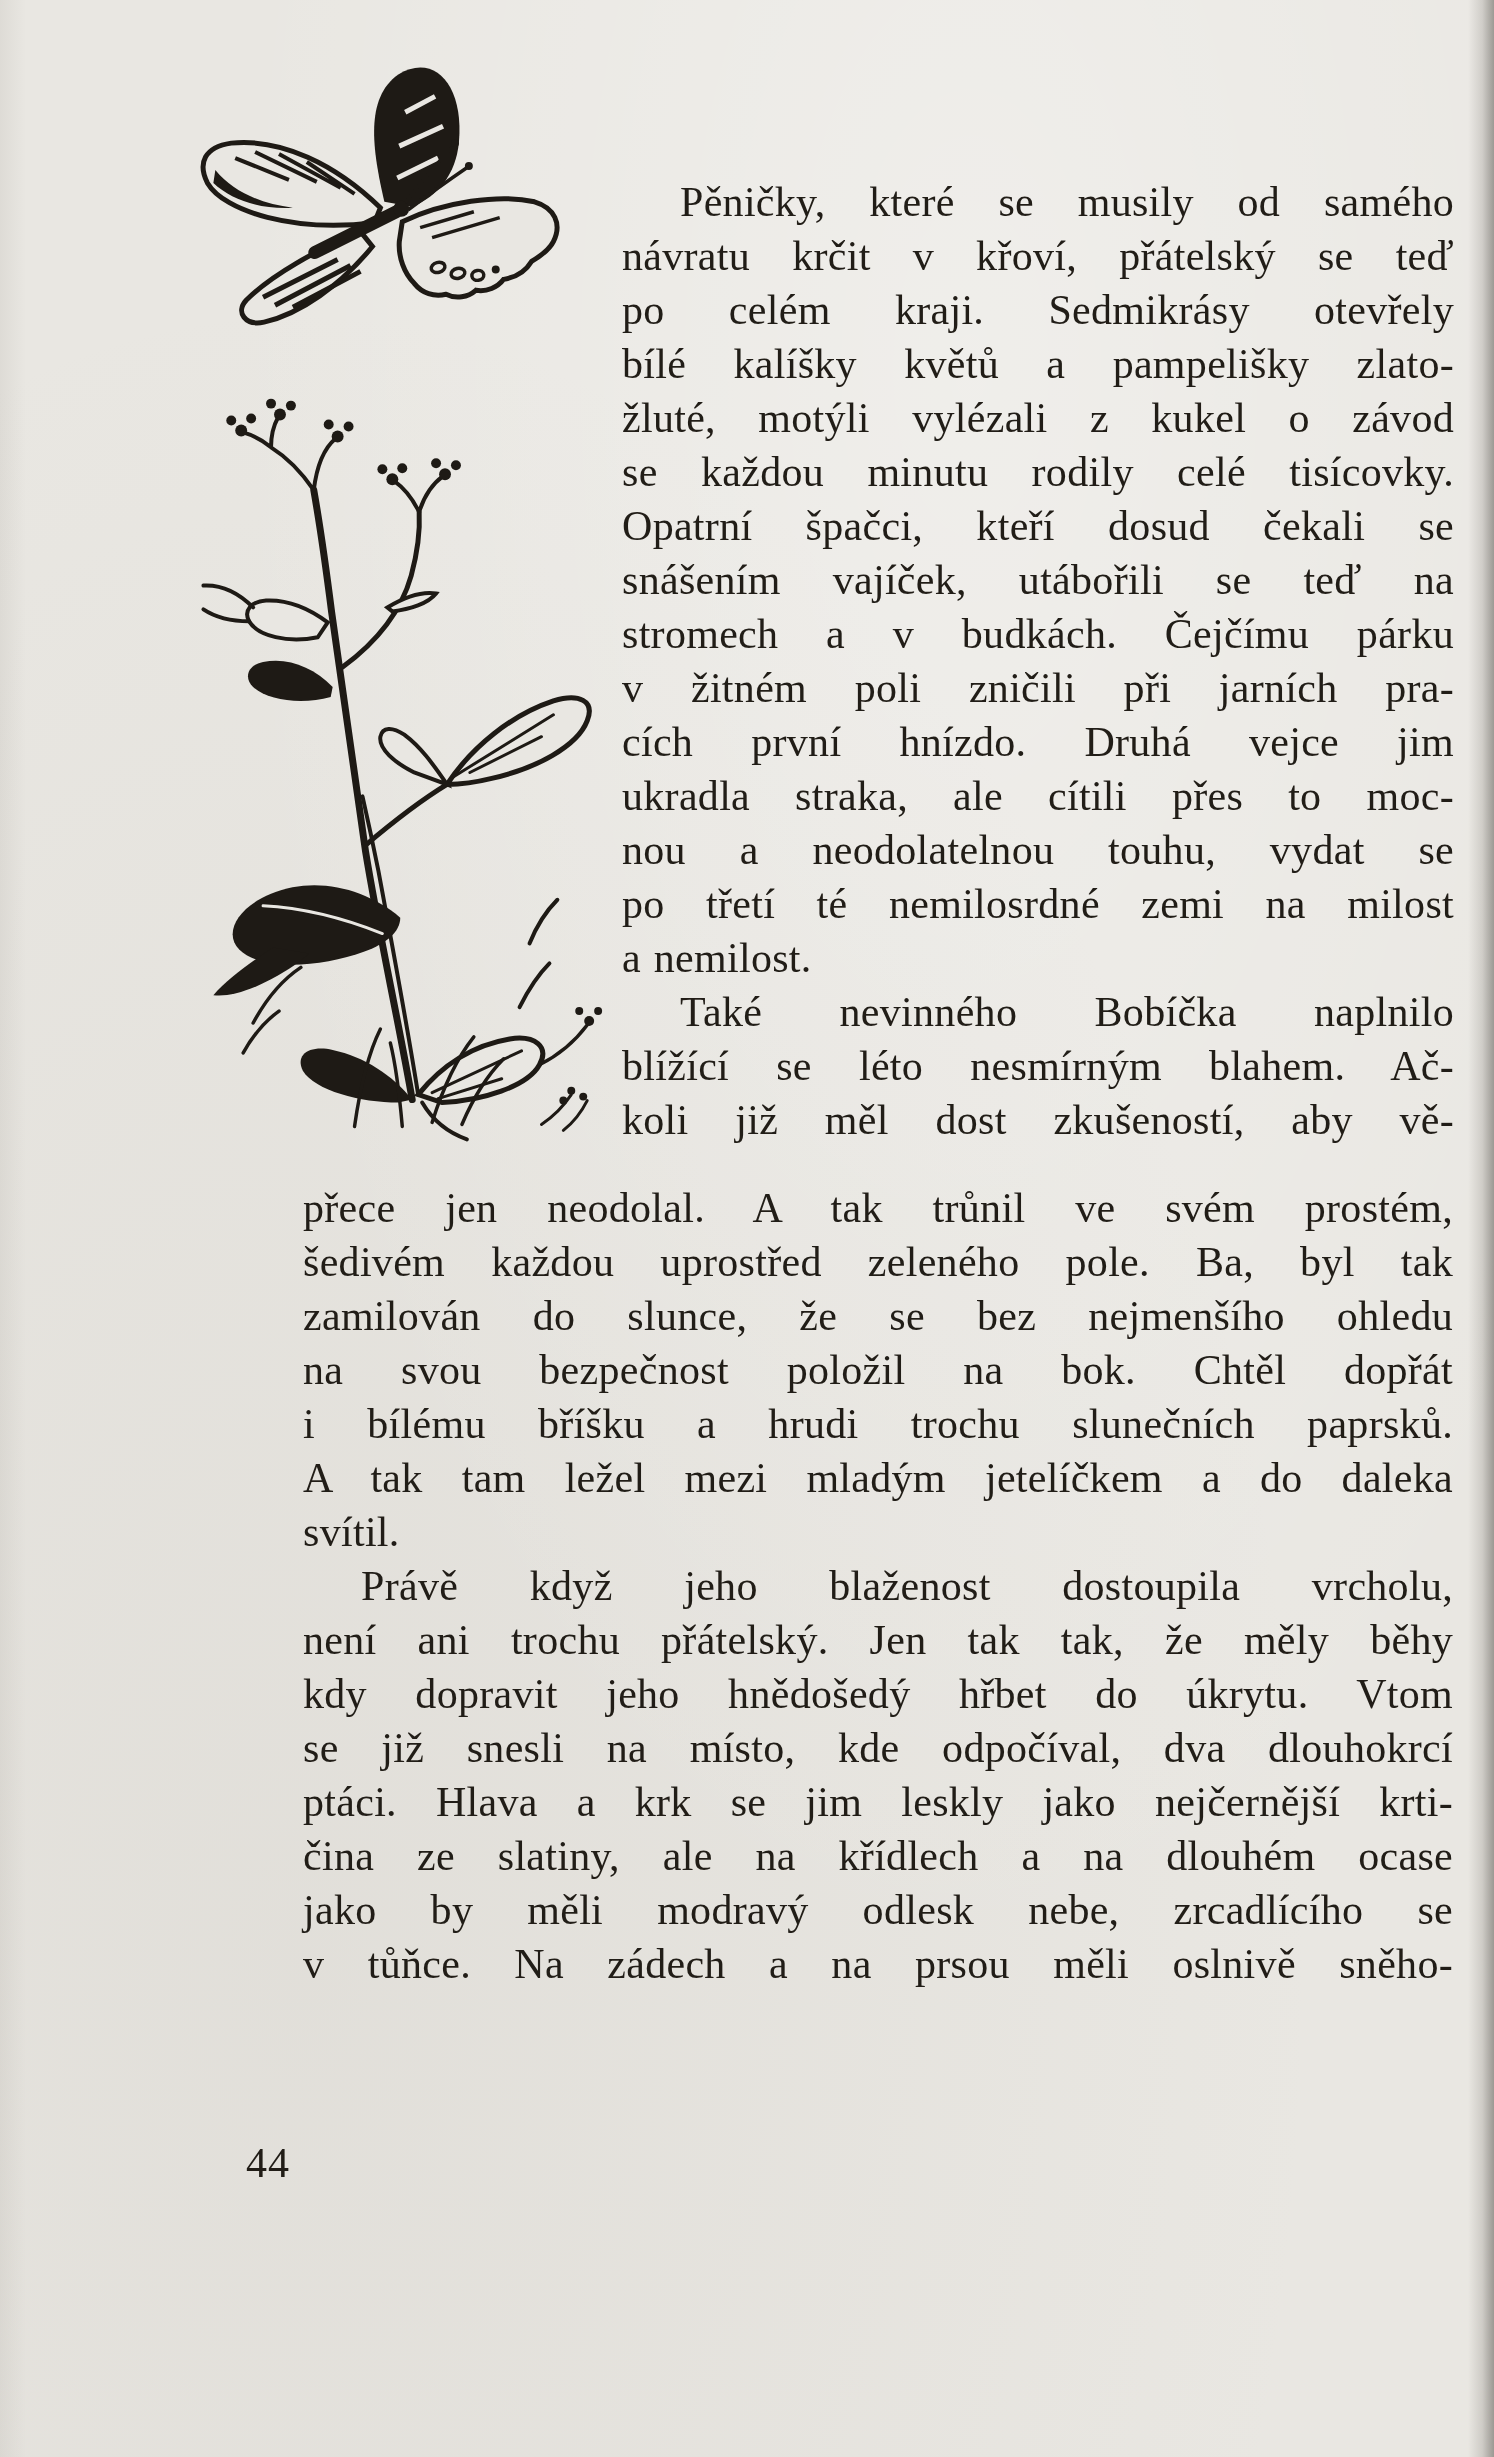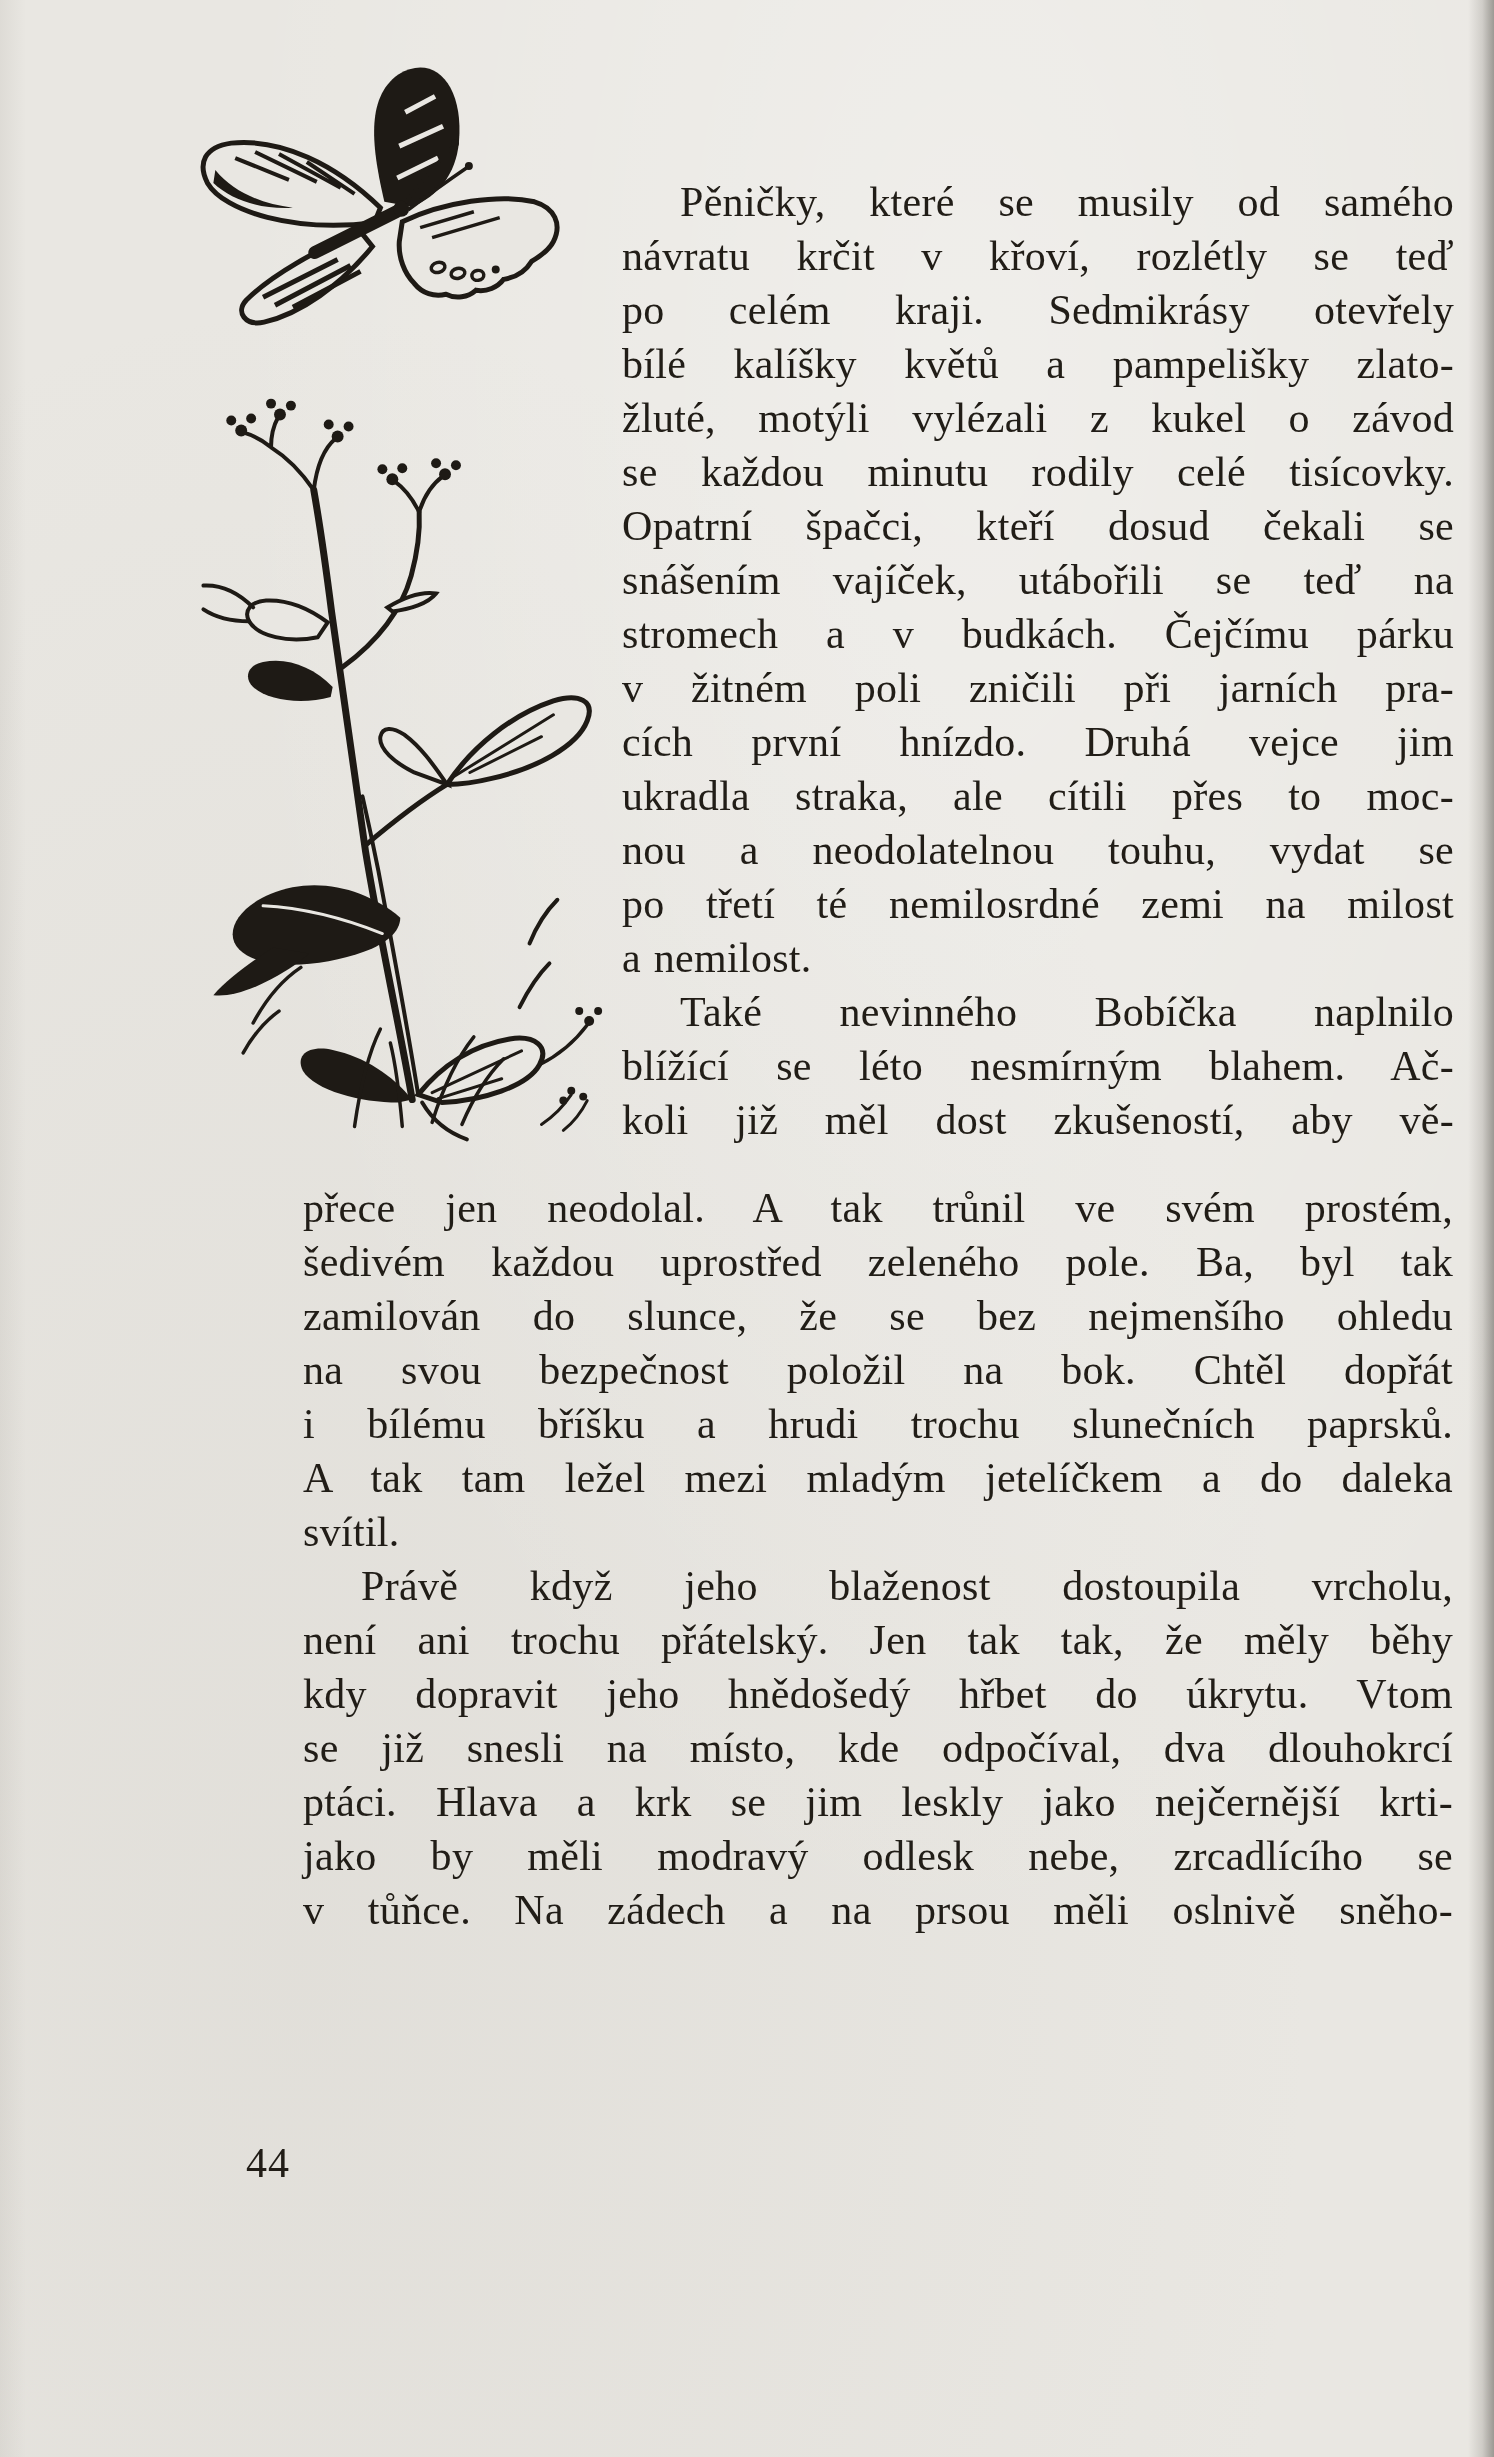--- a/index.html
+++ b/index.html
@@ -105,21 +105,21 @@
       </g>
       <path d="M470,1050 C462,1062 452,1072 440,1080 M486,1056 C480,1068 472,1078 462,1086" stroke-width="3"></path>
       <path d="M252,1082 C258,1040 266,1008 278,984 M300,1082 C297,1048 294,1022 288,998 M330,1078 C342,1040 356,1012 372,992 M360,1080 C372,1052 386,1030 402,1014" stroke-width="3.5"></path>
       <path d="M150,978 C164,952 180,934 198,922 M140,1008 C150,990 162,976 176,966" stroke-width="3.5"></path>
       <path d="M428,898 C436,878 446,864 456,854 M418,962 C428,942 438,928 448,918" stroke-width="4"></path>
     </g>
   </svg>
 
   <div id="narrow-col" class="textcol">
       <div class="line indent">Pěničky, které se musily od samého</div>
-      <div class="line">návratu krčit v křoví, rozlétly se teď</div>
+      <div class="line">návratu krčit v křoví, přátelský se teď</div>
       <div class="line">po celém kraji. Sedmikrásy otevřely</div>
       <div class="line">bílé kalíšky květů a pampelišky zlato-</div>
       <div class="line">žluté, motýli vylézali z kukel o závod</div>
       <div class="line">se každou minutu rodily celé tisícovky.</div>
       <div class="line">Opatrní špačci, kteří dosud čekali se</div>
       <div class="line">snášením vajíček, utábořili se teď na</div>
       <div class="line">stromech a v budkách. Čejčímu párku</div>
       <div class="line">v žitném poli zničili při jarních pra-</div>
       <div class="line">cích první hnízdo. Druhá vejce jim</div>
       <div class="line">ukradla straka, ale cítili přes to moc-</div>
@@ -136,20 +136,21 @@
       <div class="line">zamilován do slunce, že se bez nejmenšího ohledu</div>
       <div class="line">na svou bezpečnost položil na bok. Chtěl dopřát</div>
       <div class="line">i bílému bříšku a hrudi trochu slunečních paprsků.</div>
       <div class="line">A tak tam ležel mezi mladým jetelíčkem a do daleka</div>
       <div class="line end">svítil.</div>
       <div class="line indent">Právě když jeho blaženost dostoupila vrcholu,</div>
       <div class="line">není ani trochu přátelský. Jen tak tak, že měly běhy</div>
       <div class="line">kdy dopravit jeho hnědošedý hřbet do úkrytu. Vtom</div>
       <div class="line">se již snesli na místo, kde odpočíval, dva dlouhokrcí</div>
       <div class="line">ptáci. Hlava a krk se jim leskly jako nejčernější krti-</div>
+      <div class="line">čina ze slatiny, ale na křídlech a na dlouhém ocase</div>
       <div class="line">jako by měli modravý odlesk nebe, zrcadlícího se</div>
       <div class="line">v tůňce. Na zádech a na prsou měli oslnivě sněho-</div>
     </div>
 
   <div id="page-number">44</div>
 
   <div id="gutter-shadow"></div>
 </div>
 
 

